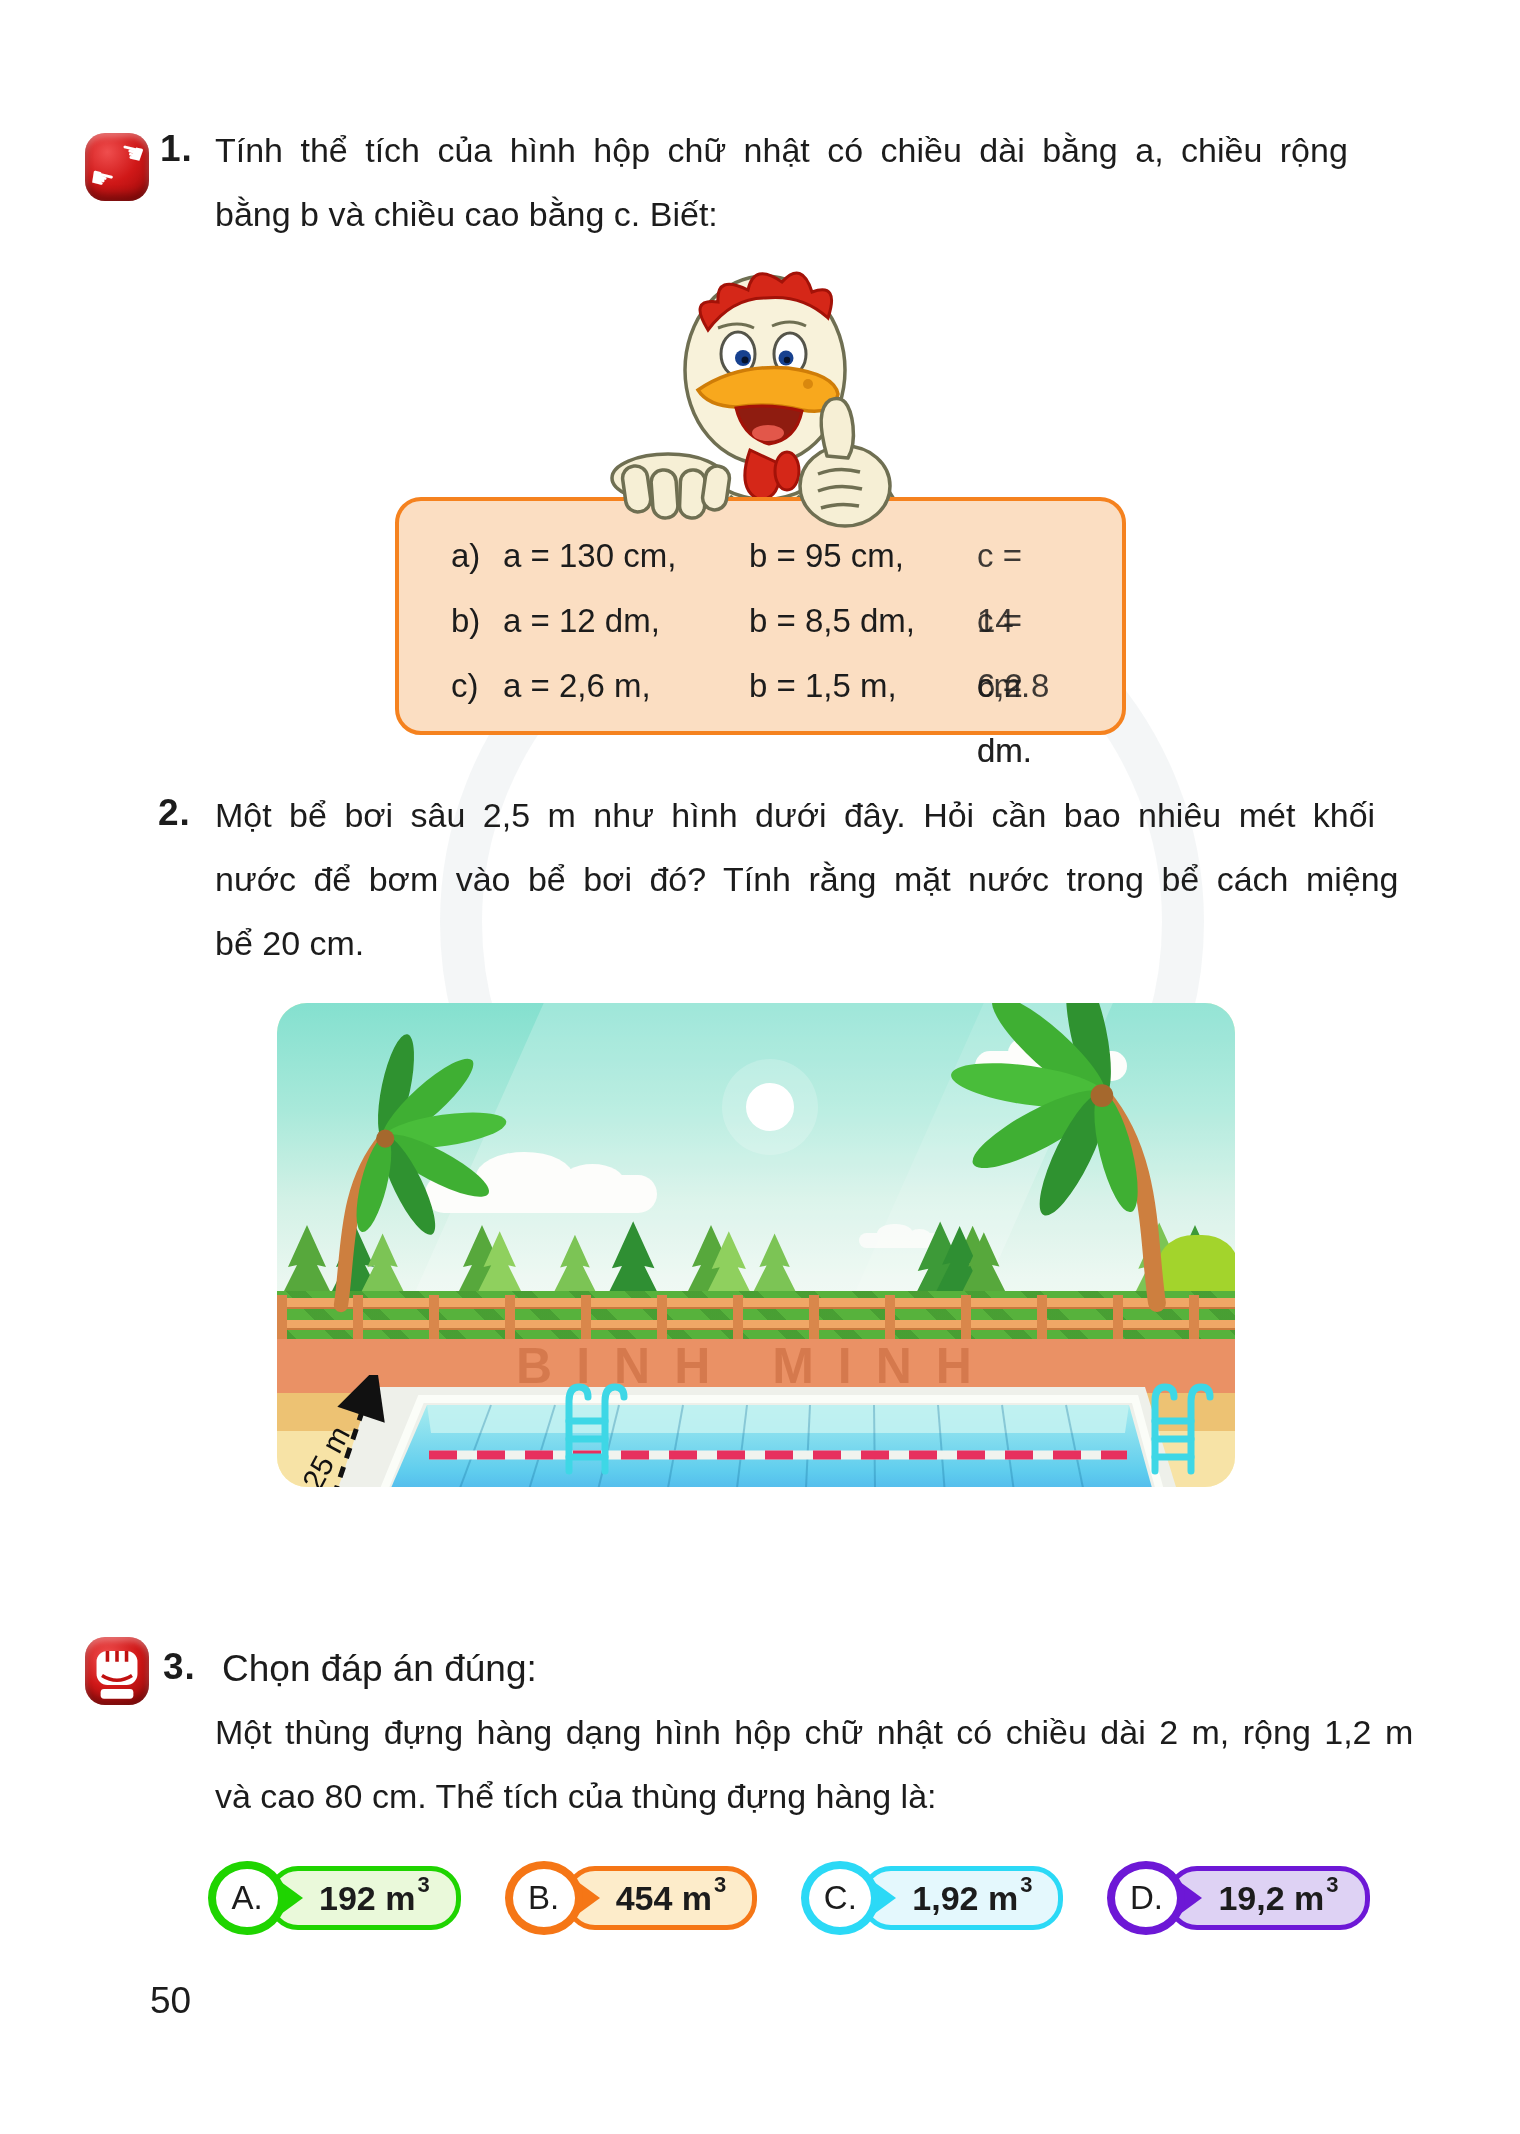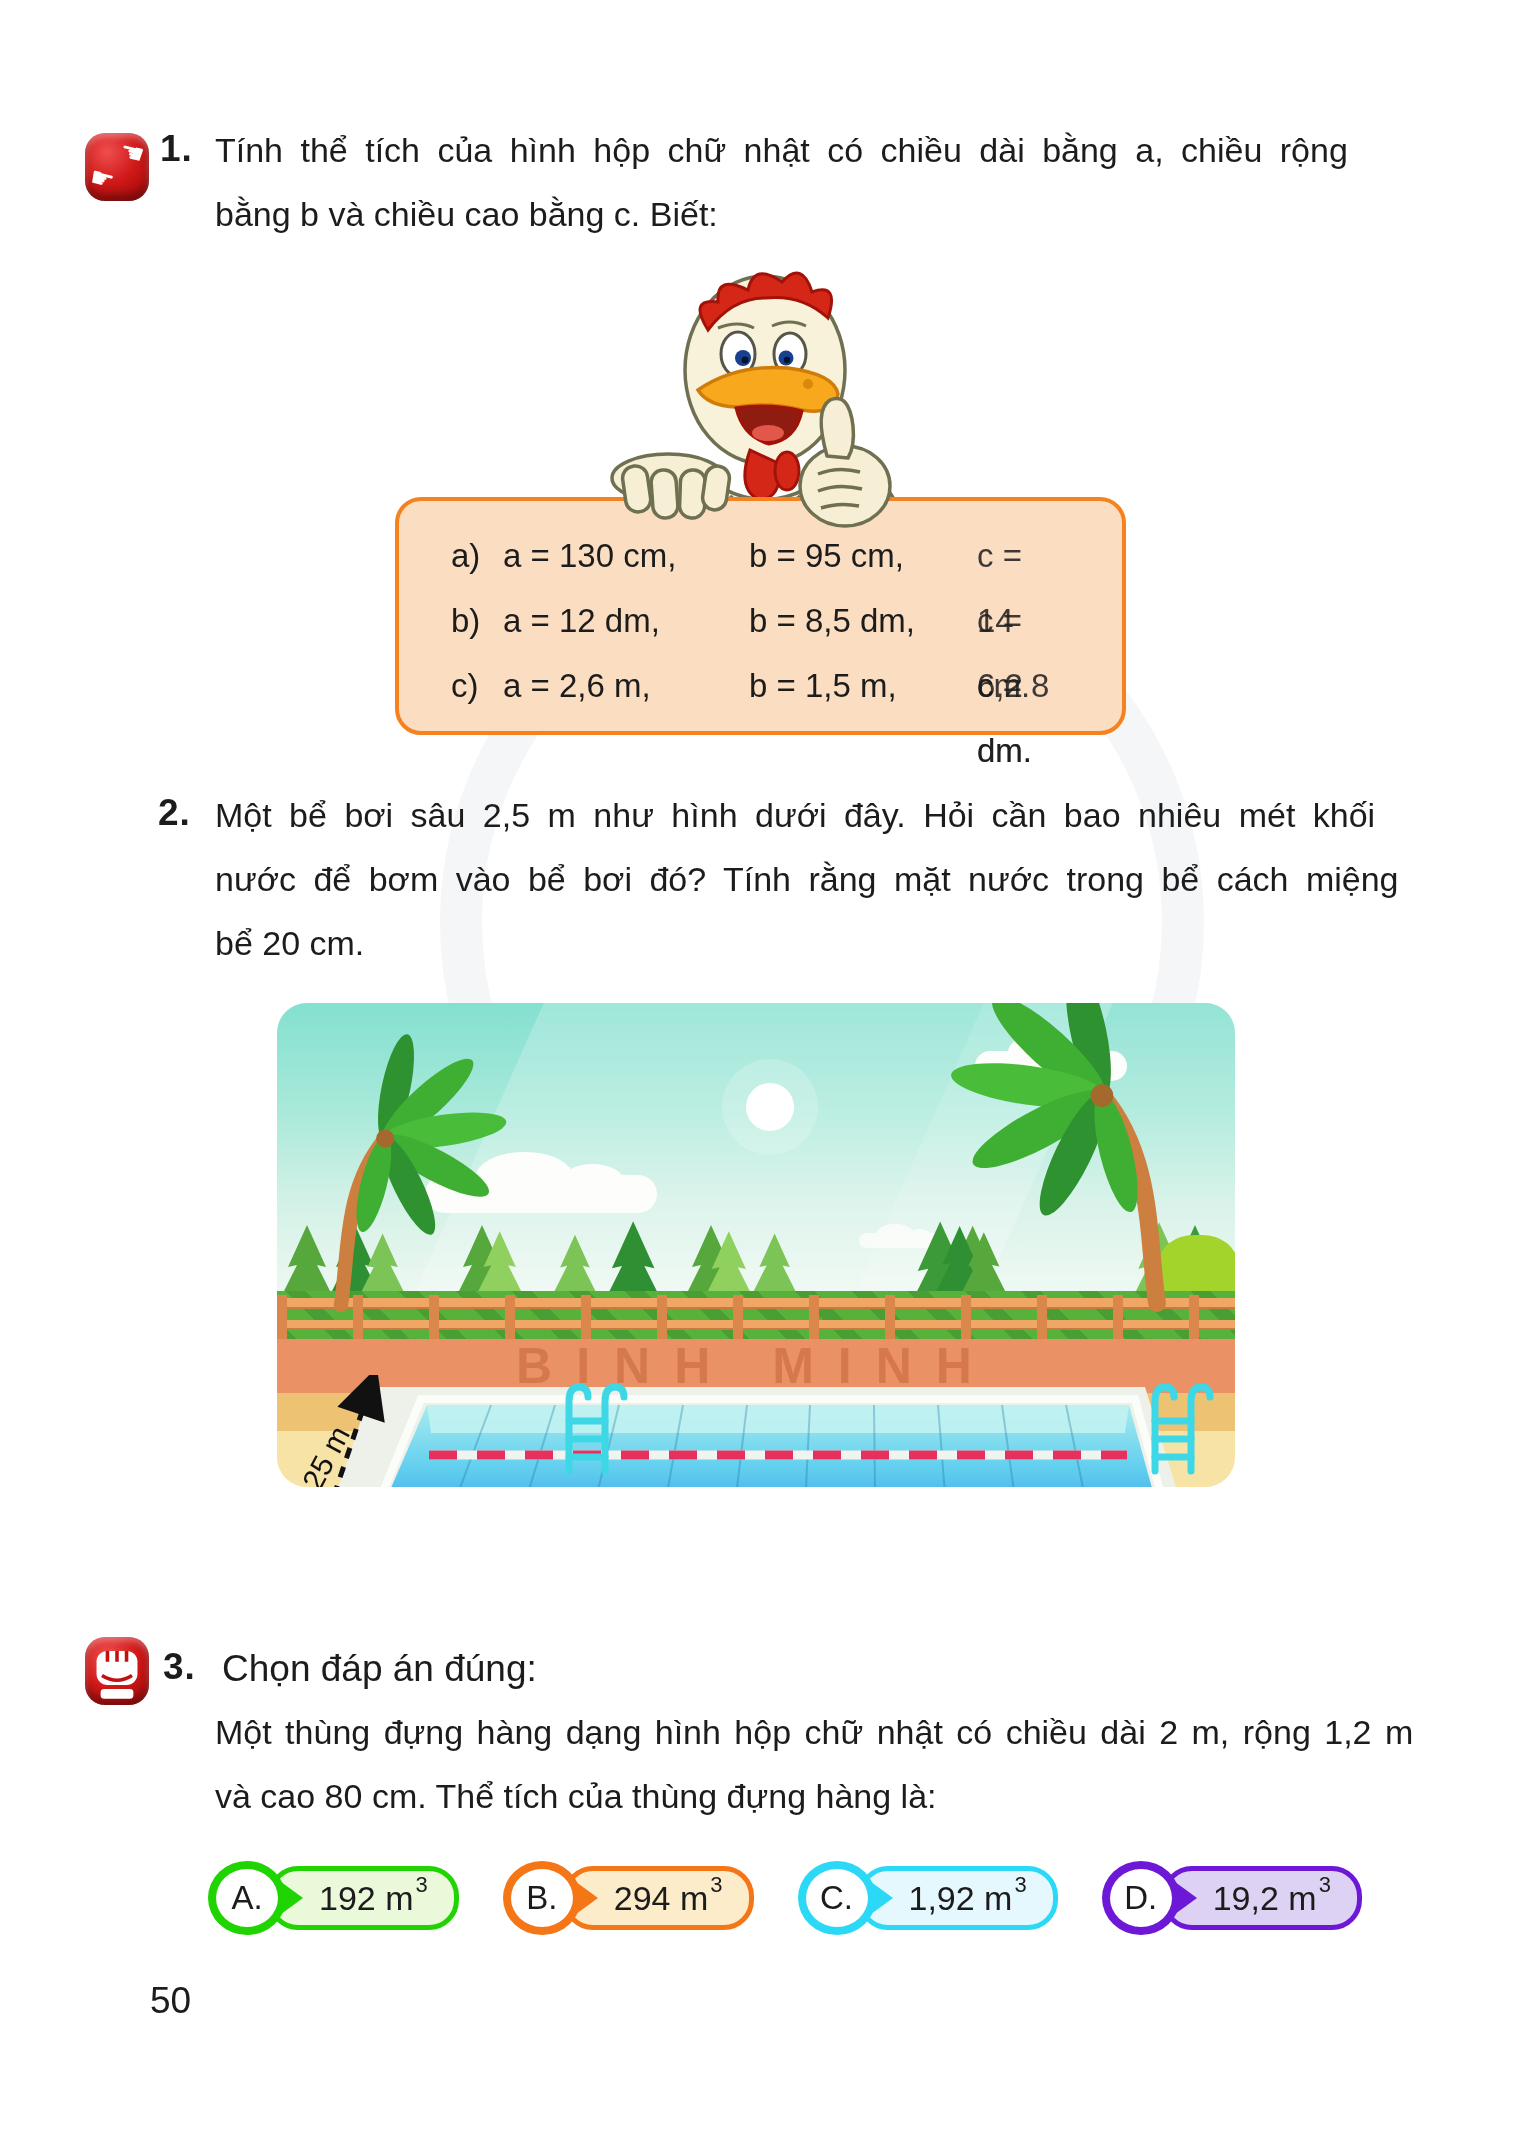--- a/index.html
+++ b/index.html
@@ -72,21 +72,21 @@
   .label-50{left:505px;top:534px;}
   .label-25{left:8px;top:438px;transform:rotate(-62deg);background:transparent;}
   
   .options{position:absolute;left:208px;top:1858px;display:flex;gap:44px;z-index:2;}
   .option{position:relative;display:flex;align-items:center;height:80px;}
   .opt-circle{width:62px;height:58px;border-radius:50%;background:#fff;z-index:2;
     display:flex;align-items:center;justify-content:center;font-size:33px;
     border:8px solid var(--c);}
   .opt-pill{margin-left:-18px;height:54px;border:5px solid var(--c);background:var(--f);
     border-radius:30px;display:flex;align-items:center;padding:0 26px 0 46px;
-    font-size:34px;position:relative;}
+    font-size:34px;position:relative;font-weight:bold;}
   .opt-arrow{position:absolute;left:4px;top:50%;margin-top:-19px;width:0;height:0;
     border-top:19px solid transparent;border-bottom:19px solid transparent;
     border-left:26px solid var(--c);}
   .opt-a{--c:#1fd400;--f:#eaf9da;} .opt-b{--c:#f57616;--f:#fdecca;}
   .opt-c{--c:#2bd9f6;--f:#e4f8fd;} .opt-d{--c:#6d18d6;--f:#ded2f4;}
   .sup{font-size:22px;position:relative;top:-13px;margin-left:2px;}
   .pagenum{position:absolute;left:150px;top:1980px;font-size:37px;}
 </style>
 </head>
 <body>
@@ -321,21 +321,21 @@
       <div class="opt-pill">
         <span class="opt-arrow"></span>
         <span>192 m</span>
           <span class="sup">3</span>
       </div>
     </div>
     <div class="option opt-b">
       <div class="opt-circle">B.</div>
       <div class="opt-pill">
         <span class="opt-arrow"></span>
-        <span>294 m</span>
+        <span>454 m</span>
           <span class="sup">3</span>
       </div>
     </div>
     <div class="option opt-c">
       <div class="opt-circle">C.</div>
       <div class="opt-pill">
         <span class="opt-arrow"></span>
         <span>1,92 m</span>
           <span class="sup">3</span>
       </div>

